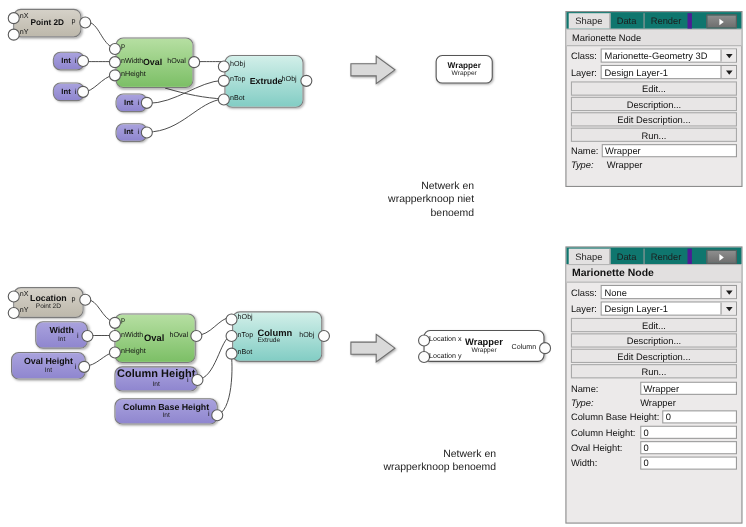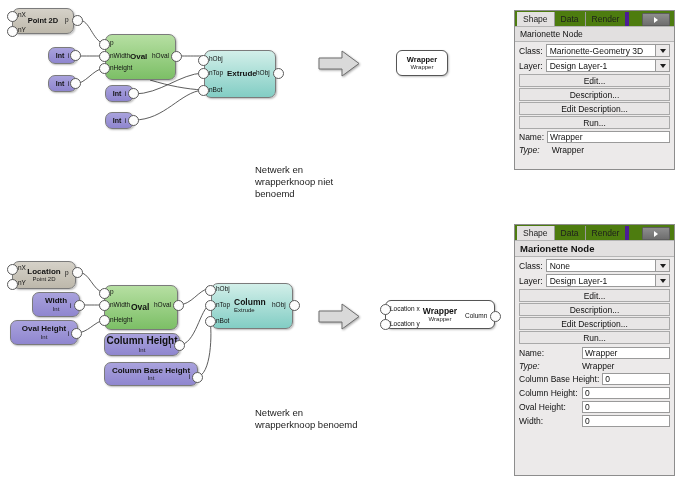--- a/index.html
+++ b/index.html
@@ -97,42 +97,42 @@
 
   
   .arrow {
     position: absolute;
     filter: drop-shadow(1px 1px 1px rgba(0,0,0,0.35));
   }
 
   
   .caption {
     position: absolute;
-    text-align: left;
+    text-align: right;
     font-size: 9.5px;
     color: #222;
     line-height: 1.28;
     white-space: pre-line;
   }
 
   
   .palette {
     position: absolute;
     background: #eceaea;
     border: 1px solid #8d8d8d;
     box-sizing: border-box;
     font-size: 8.5px;
   }
   .tabbar {
     display: flex;
     align-items: flex-end;
     height: 15px;
     padding: 2px 2px 0 2px;
     box-sizing: border-box;
-    background: #4d7c0f;
+    background: #0f766e;
     position: relative;
   }
   .tab {
     padding: 1px 6px 1px 6px;
     font-size: 8.5px;
     color: #1d1d1d;
     border-right: 1px solid #9a9a9a;
     line-height: 12px;
   }
   .tab.active {

